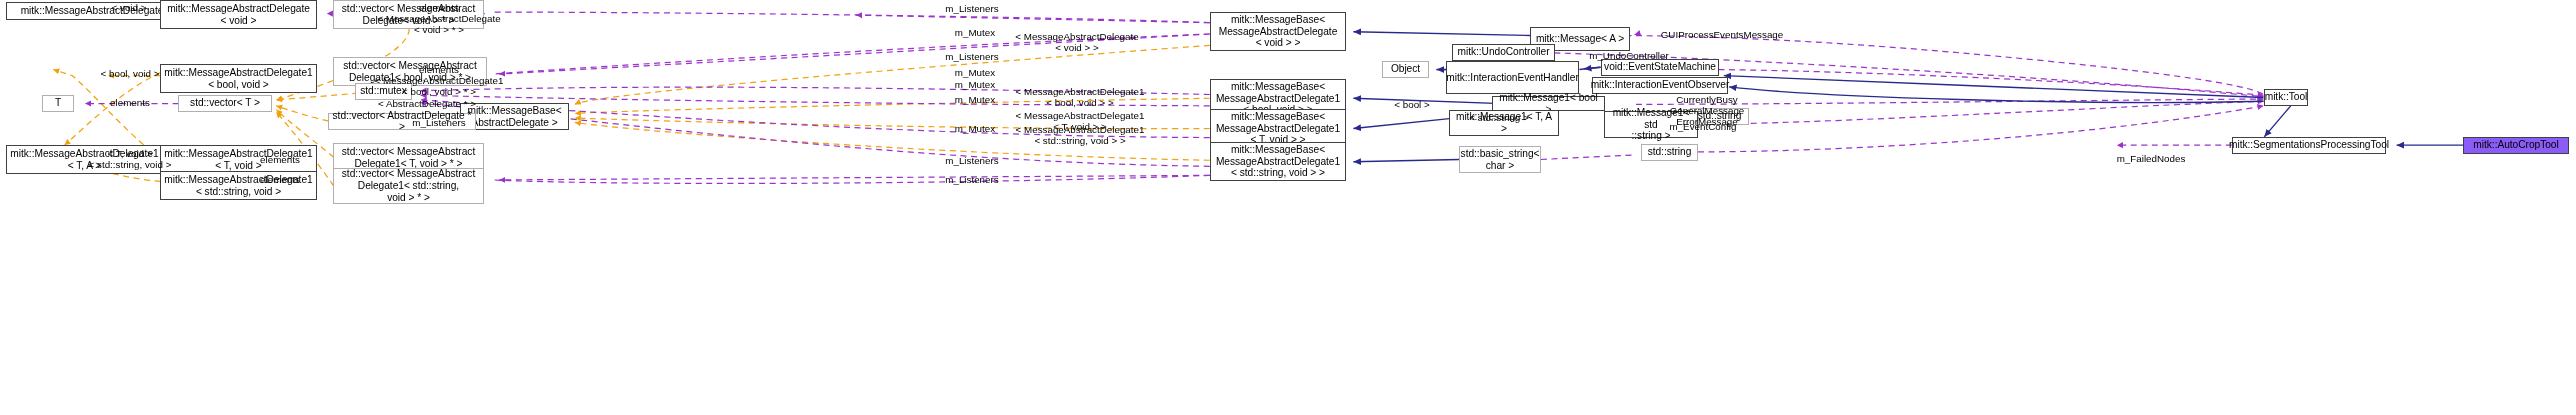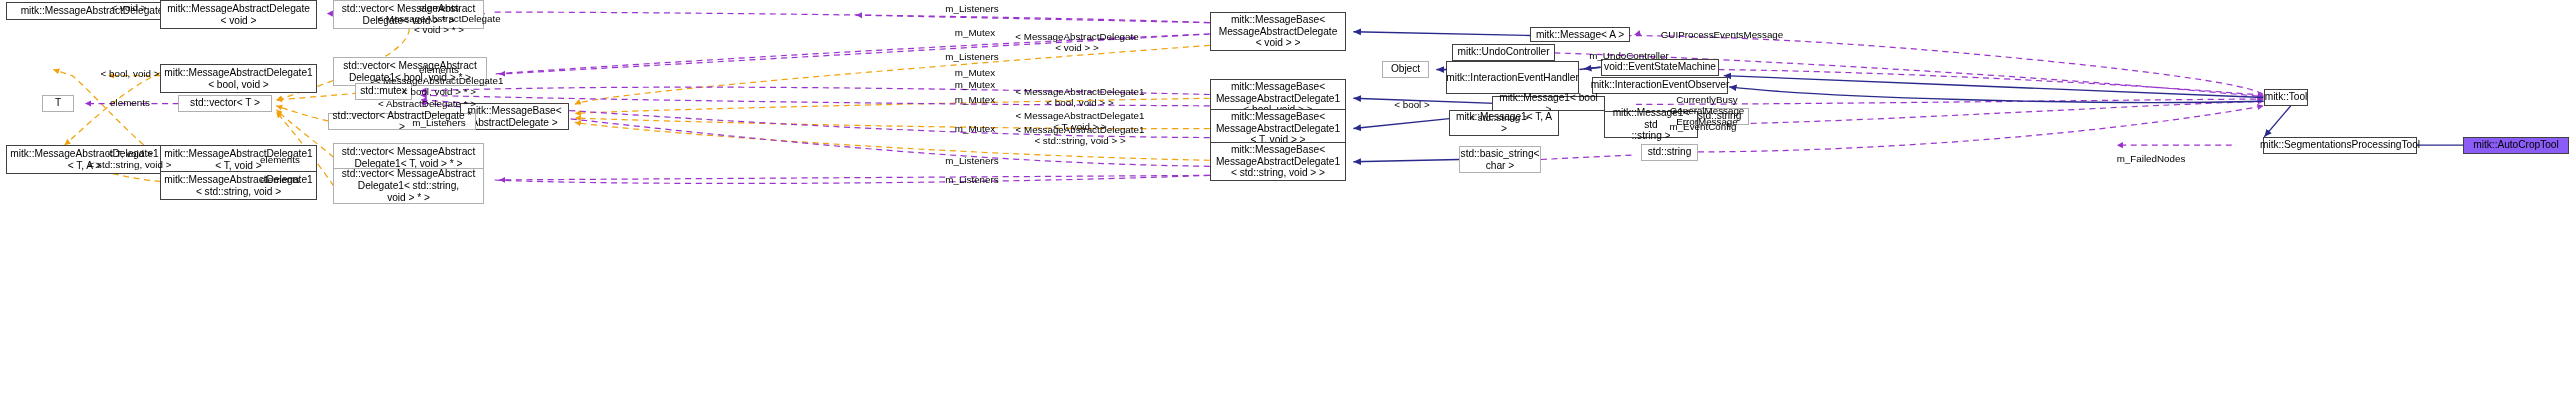--- a/index.html
+++ b/index.html
@@ -140,21 +140,21 @@
   </svg>
 
   <div class="node" style="left: 6px; top: 1.5px; width: 195px; height: 18px;">mitk::MessageAbstractDelegate&lt; A &gt;</div>
   <div class="node" style="left: 160px; top: 0px; width: 157px; height: 29px;">mitk::MessageAbstractDelegate
 &lt; void &gt;</div>
   <div class="node plain" style="left: 333px; top: 0px; width: 151px; height: 29px;">std::vector&lt; MessageAbstract
 Delegate&lt; void &gt; * &gt;</div>
   <div class="node" style="left: 1210px; top: 12px; width: 136px; height: 39px;">mitk::MessageBase&lt;
 MessageAbstractDelegate
 &lt; void &gt; &gt;</div>
-  <div class="node" style="left: 1530px; top: 27px; width: 100px; height: 15px;">mitk::Message&lt; A &gt;</div>
+  <div class="node" style="left: 1530px; top: 27px; width: 100px; height: 24px;">mitk::Message&lt; A &gt;</div>
   <div class="node" style="left: 1452px; top: 44px; width: 103px; height: 16.6px;">mitk::UndoController</div>
   <div class="node" style="left: 160px; top: 64px; width: 157px; height: 29px;">mitk::MessageAbstractDelegate1
 &lt; bool, void &gt;</div>
   <div class="node plain" style="left: 333px; top: 57px; width: 154px; height: 29px;">std::vector&lt; MessageAbstract
 Delegate1&lt; bool, void &gt; * &gt;</div>
   <div class="node plain" style="left: 1382px; top: 61px; width: 47px; height: 16.6px;">Object</div>
   <div class="node" style="left: 1446px; top: 61px; width: 133px; height: 33px;">mitk::InteractionEventHandler</div>
   <div class="node" style="left: 1601px; top: 59px; width: 118px; height: 16.6px;">void::EventStateMachine</div>
   <div class="node" style="left: 1592px; top: 77px; width: 136px; height: 16.6px;">mitk::InteractionEventObserver</div>
   <div class="node plain" style="left: 42px; top: 95px; width: 32px; height: 16.6px;">T</div>
@@ -180,21 +180,21 @@
   <div class="node" style="left: 160px; top: 145px; width: 157px; height: 29px;">mitk::MessageAbstractDelegate1
 &lt; T, void &gt;</div>
   <div class="node plain" style="left: 333px; top: 143px; width: 151px; height: 29px;">std::vector&lt; MessageAbstract
 Delegate1&lt; T, void &gt; * &gt;</div>
   <div class="node" style="left: 1210px; top: 142px; width: 136px; height: 39px;">mitk::MessageBase&lt;
 MessageAbstractDelegate1
 &lt; std::string, void &gt; &gt;</div>
   <div class="node plain" style="left: 1459px; top: 146px; width: 82px; height: 27px;">std::basic_string&lt;
 char &gt;</div>
   <div class="node plain" style="left: 1641px; top: 144px; width: 57px; height: 16.6px;">std::string</div>
-  <div class="node" style="left: 2232px; top: 137px; width: 154px; height: 16.6px; margin-left: 31px;">mitk::SegmentationsProcessingTool</div>
+  <div class="node" style="left: 2232px; top: 137px; width: 154px; height: 16.6px;">mitk::SegmentationsProcessingTool</div>
   <div class="node current" style="left: 2463px; top: 137px; width: 106px; height: 16.6px;">mitk::AutoCropTool</div>
   <div class="node" style="left: 160px; top: 171px; width: 157px; height: 29px;">mitk::MessageAbstractDelegate1
 &lt; std::string, void &gt;</div>
   <div class="node plain" style="left: 333px; top: 168px; width: 151px; height: 36px;">std::vector&lt; MessageAbstract
 Delegate1&lt; std::string,
 void &gt; * &gt;</div>
 
   <div class="edge-label" style="left: 129px; top: 1.5px;">&lt; void &gt;</div>
   <div class="edge-label" style="left: 439px; top: 1.5px;">elements
 &lt; MessageAbstractDelegate

